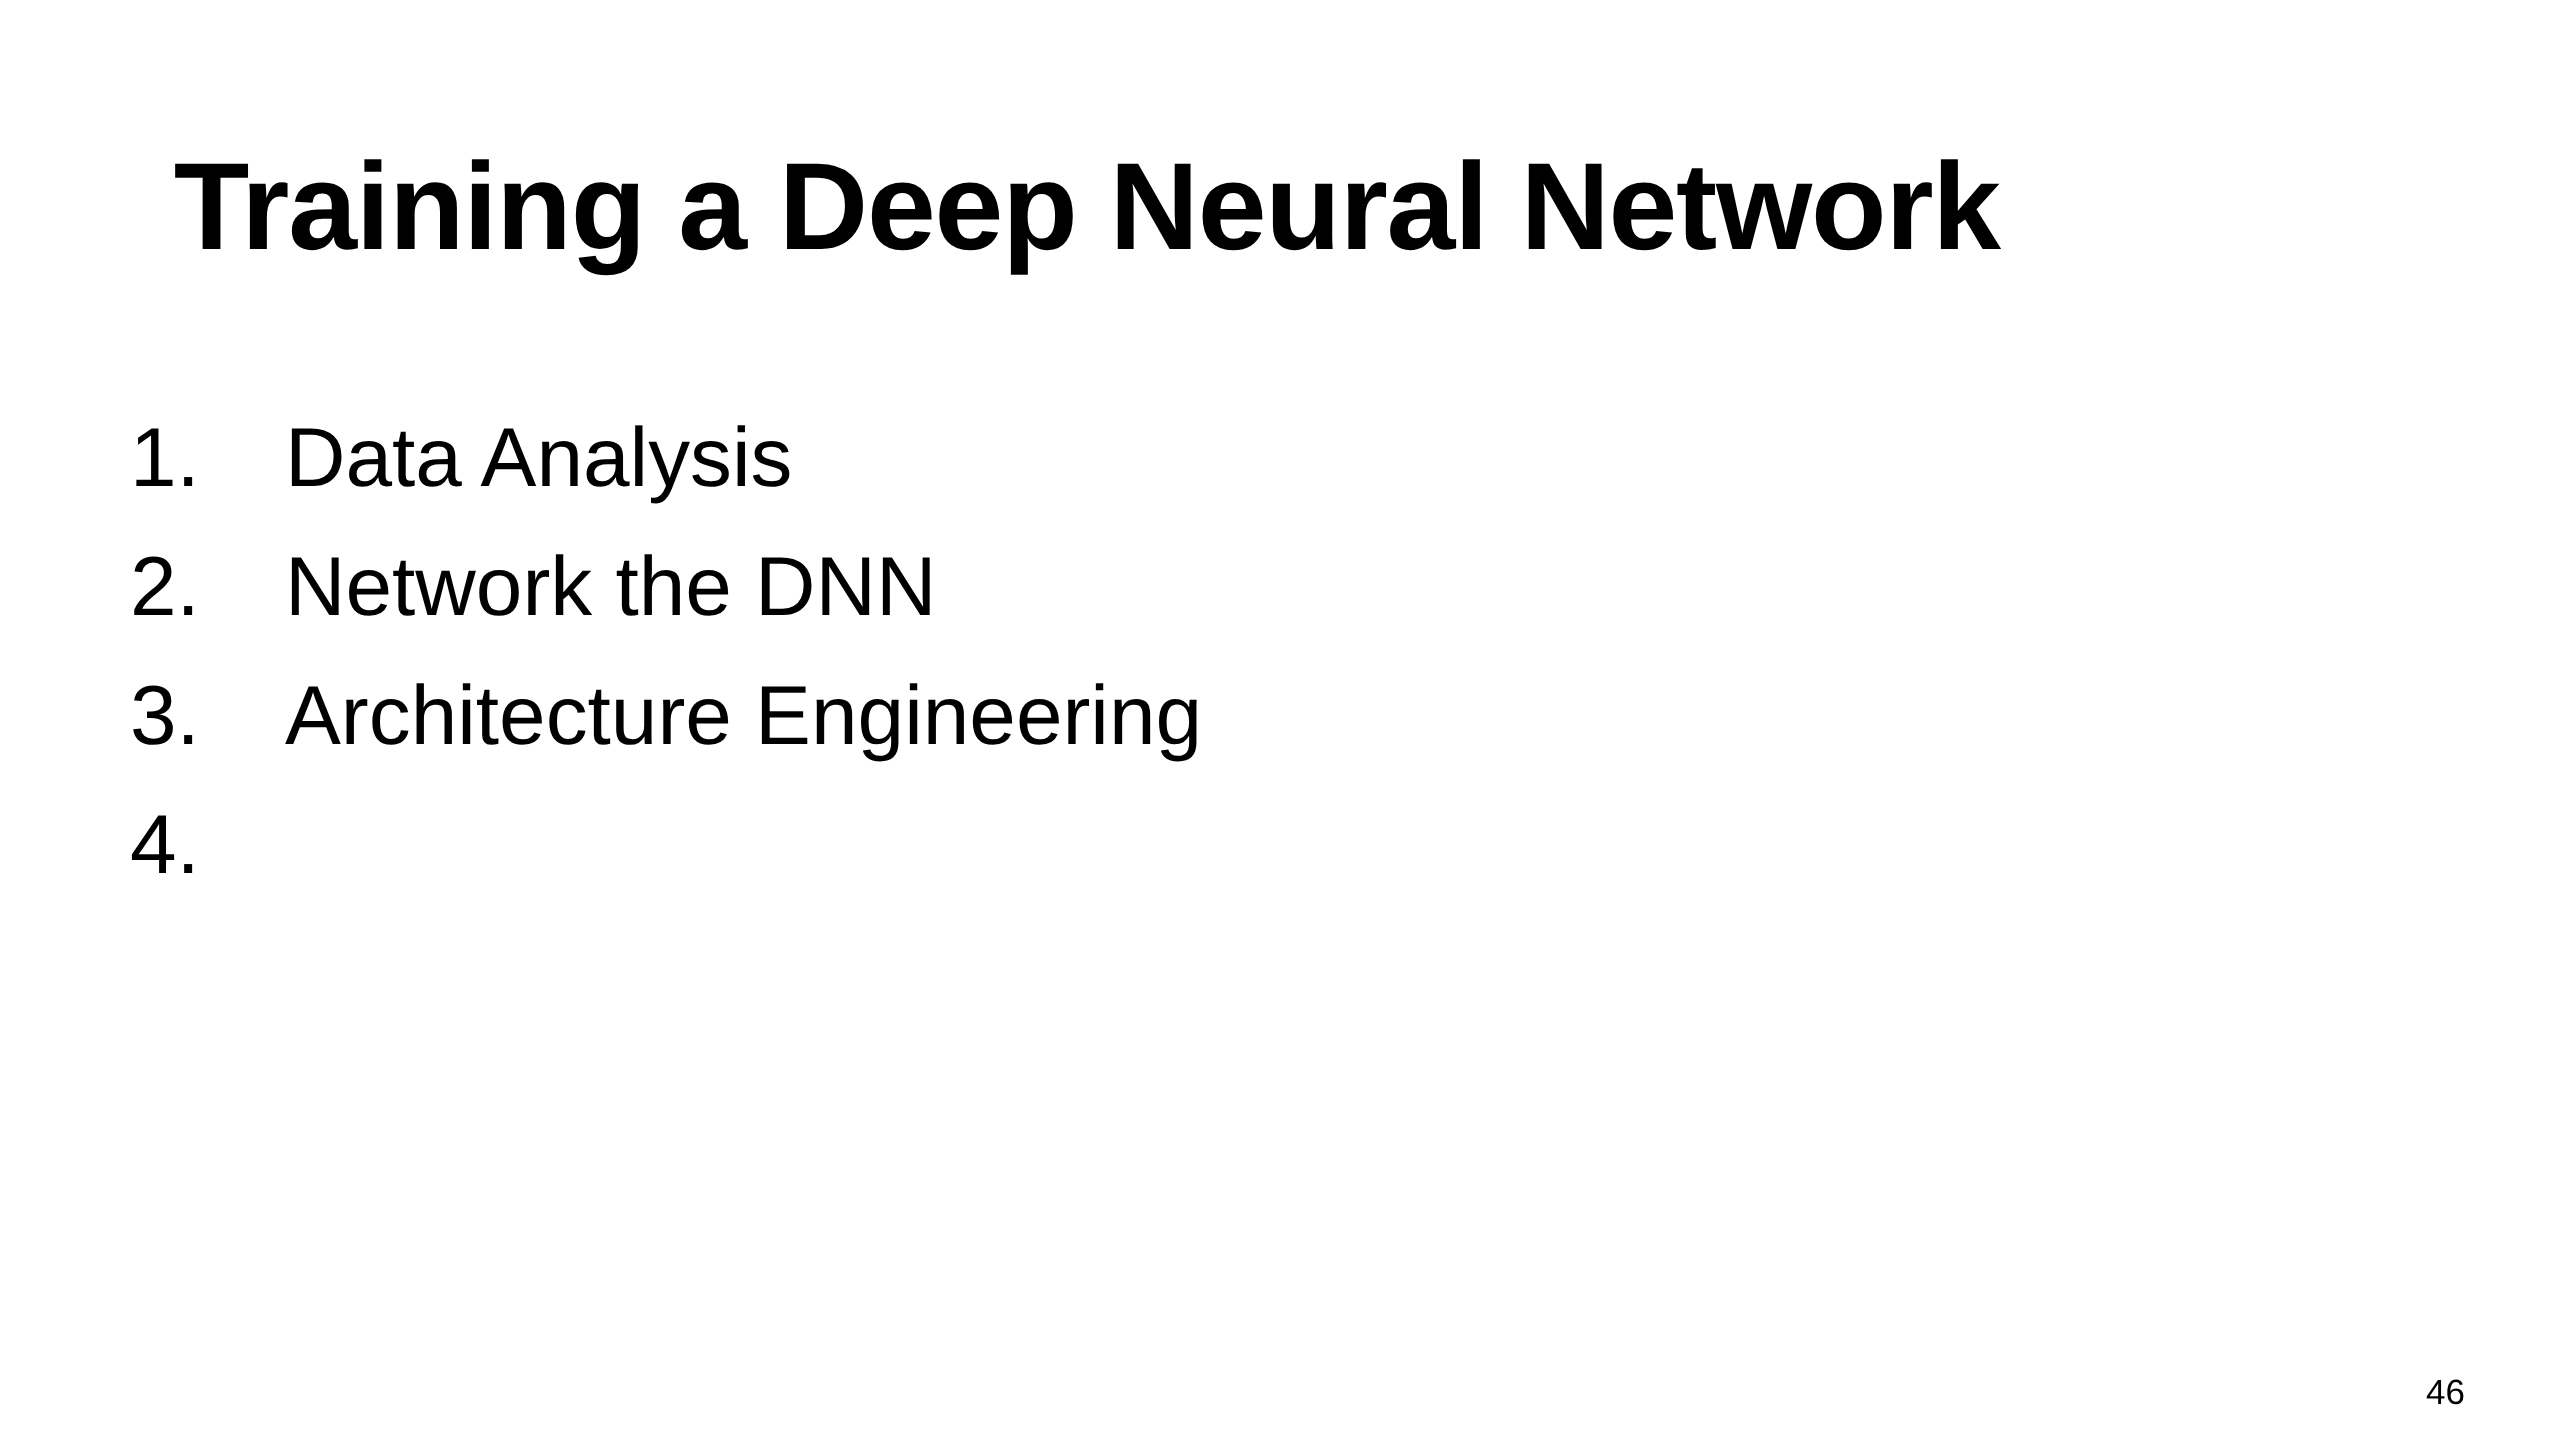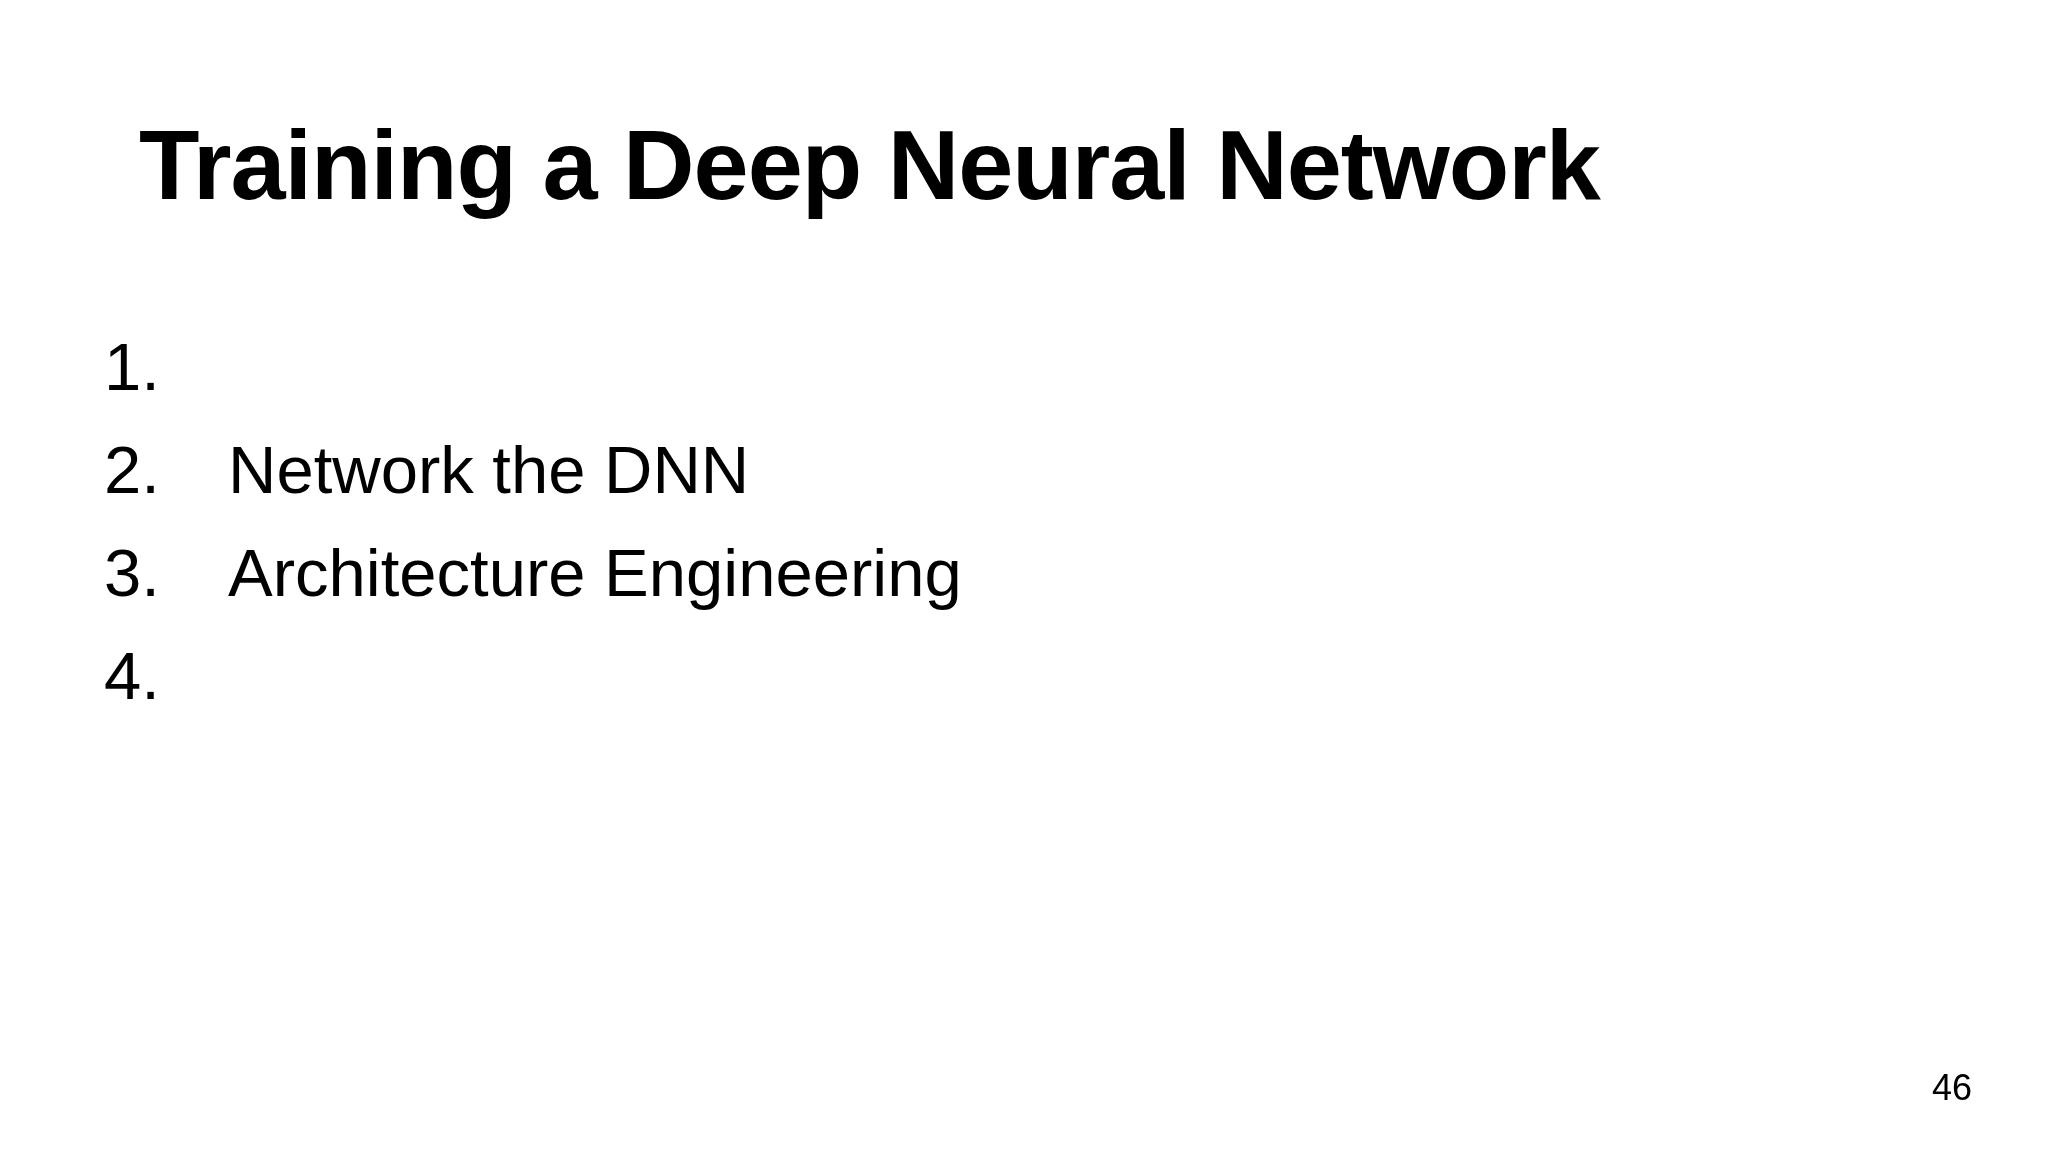--- a/index.html
+++ b/index.html
@@ -51,36 +51,37 @@
     display: inline-block;
     width: 124px;
     flex: 0 0 124px;
   }
   .agenda-label {
     display: inline-block;
   }
   .page-number {
     position: absolute;
     right: 76px;
-    bottom: 46px;
-    font-size: 36px;
+    bottom: 24px;
+    font-size: 28px;
     font-weight: 400;
     line-height: 1;
   }
 </style>
 </head>
 <body>
 
 <div class="slide">
 
   <h1 class="slide-title">Training a Deep Neural Network</h1>
 
   <ol class="agenda-list">
     <li class="agenda-item">
       <span class="agenda-number">1.</span>
+      <span class="agenda-label">Data Analysis</span>
     </li>
     <li class="agenda-item">
       <span class="agenda-number">2.</span>
       <span class="agenda-label">Network the DNN</span>
     </li>
     <li class="agenda-item">
       <span class="agenda-number">3.</span>
       <span class="agenda-label">Architecture Engineering</span>
     </li>
     <li class="agenda-item">

